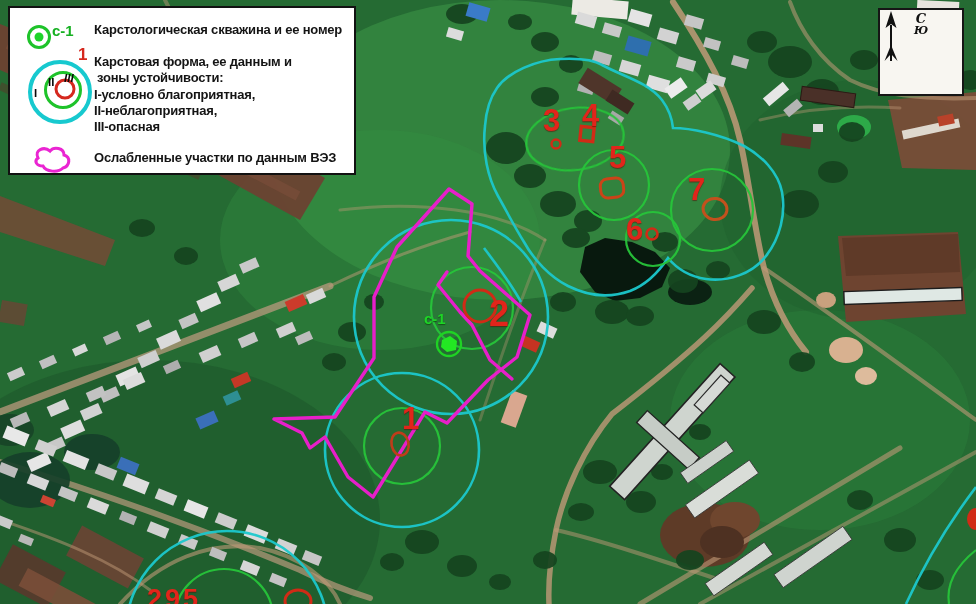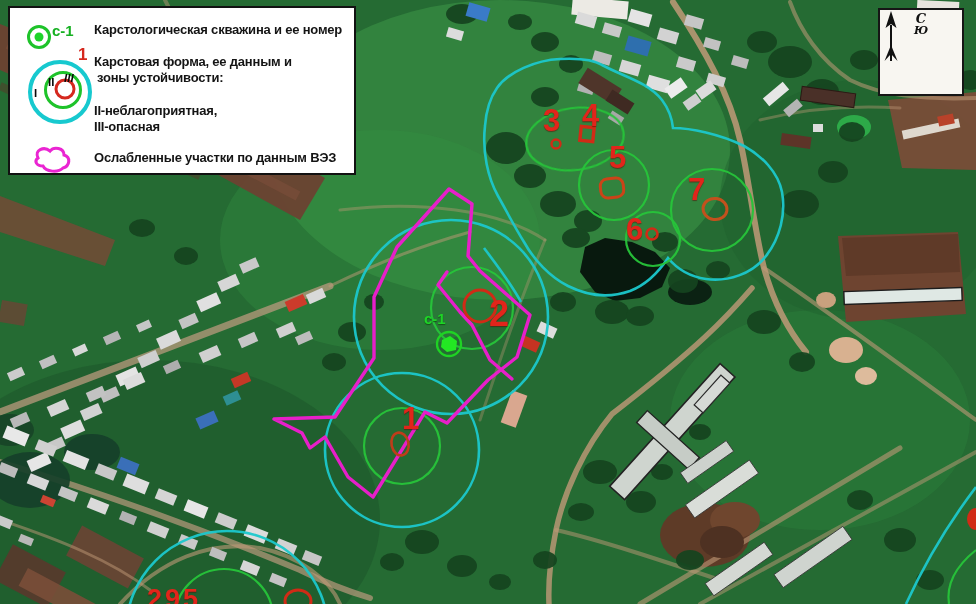--- a/index.html
+++ b/index.html
@@ -319,20 +319,21 @@
       <circle cx="42" cy="42" r="30" fill="none" stroke="#17c9cf" stroke-width="4"></circle>
       <circle cx="45" cy="40" r="17.5" fill="none" stroke="#1ec32a" stroke-width="3"></circle>
       <circle cx="47" cy="39" r="9" fill="none" stroke="#d5281e" stroke-width="3"></circle>
     </svg>
     <span class="rednum" style="left:68px;top:38px;">1</span>
     <span class="mark" style="left:24px;top:80px;">I</span>
     <span class="mark" style="left:38px;top:69px;">II</span>
     <span class="mark" style="left:54px;top:65px;font-style:italic;">III</span>
     <div class="txt" style="left:84px;top:46px;">Карстовая форма, ее данным и</div>
     <div class="txt" style="left:77px;top:62px;margin-left:10px;">зоны устойчивости:</div>
+    <div class="txt" style="left:84px;top:79px;">I-условно благоприятная,</div>
     <div class="txt" style="left:84px;top:95px;">II-неблагоприятная,</div>
     <div class="txt" style="left:84px;top:111px;">III-опасная</div>
 
     <svg width="44" height="30" style="position:absolute;left:20px;top:136px;">
       <path d="M 8 14 C 4 6 14 2 20 7 C 24 2 34 4 34 11 C 41 13 40 22 33 24 C 28 29 16 28 13 22 C 6 22 4 17 8 14 Z" fill="none" stroke="#ea25d2" stroke-width="3"></path>
     </svg>
     <div class="txt" style="left:84px;top:142px;">Ослабленные участки по данным ВЭЗ</div>
   </div>
 
   <div class="compass">

